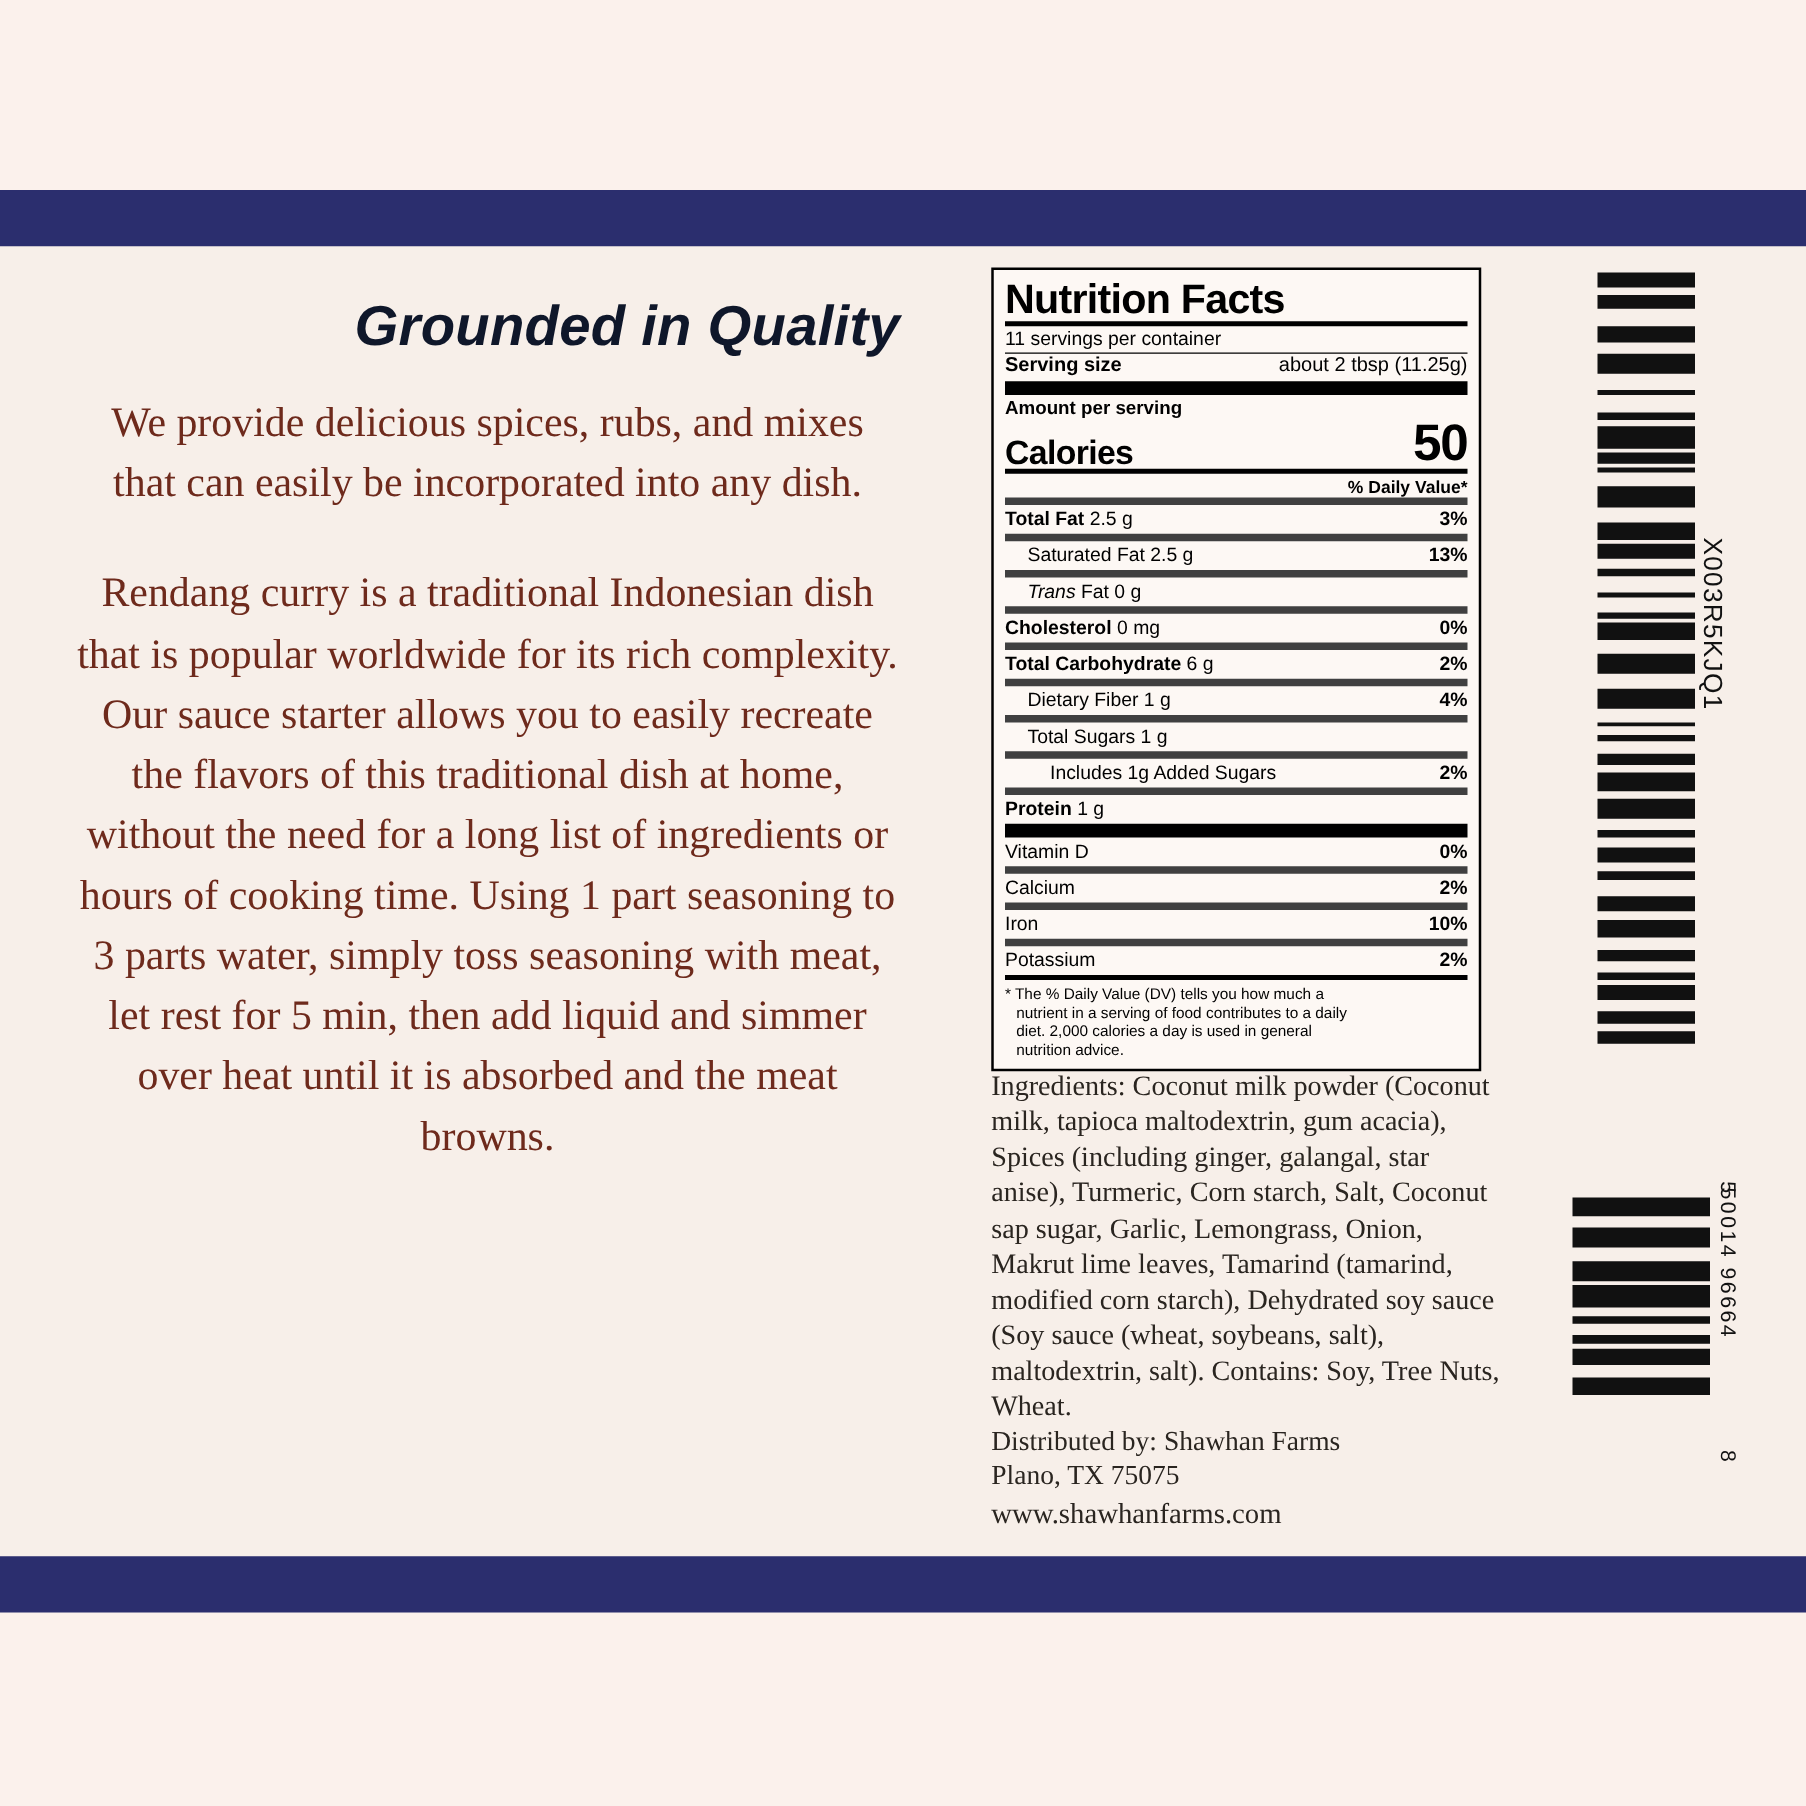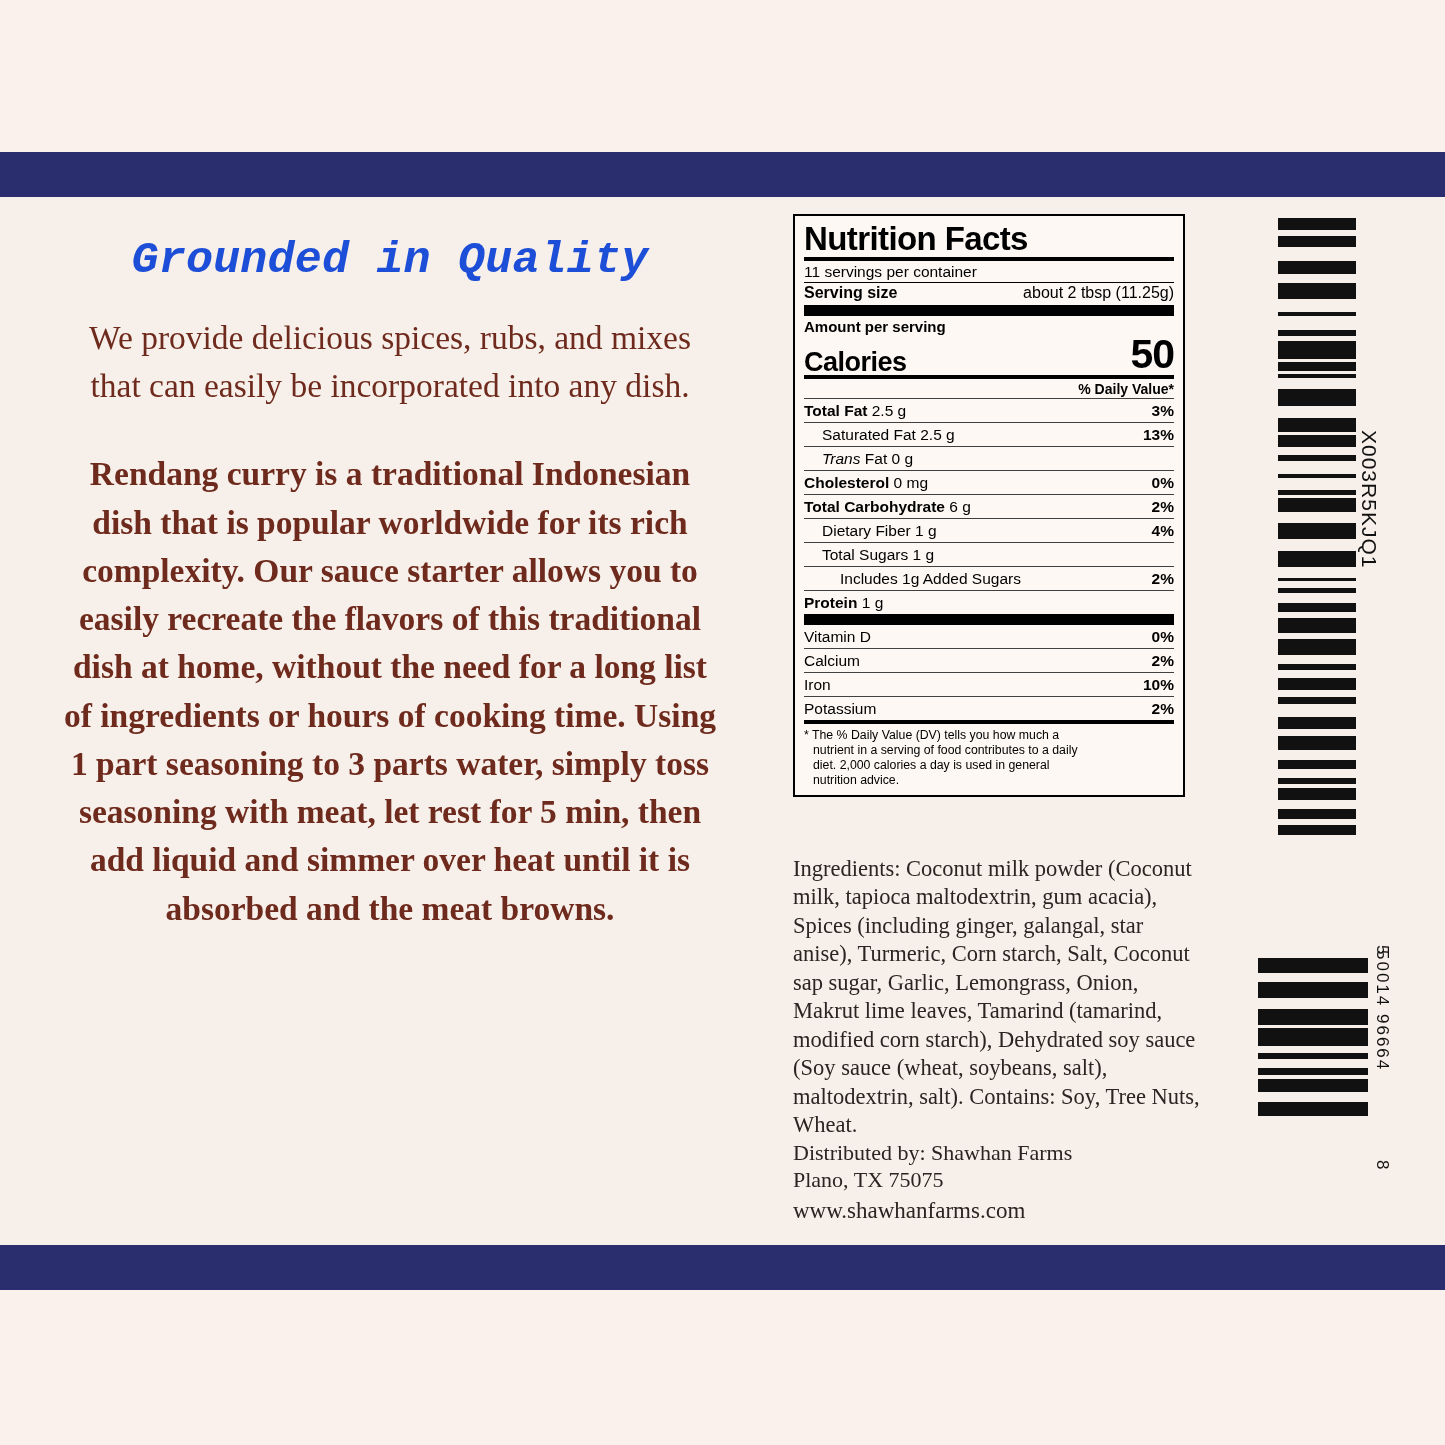--- a/index.html
+++ b/index.html
@@ -30,34 +30,35 @@
 
   
   .left-col {
     position: absolute;
     left: 60px; top: 235px;
     width: 660px;
     text-align: center;
     color: #6b2418;
   }
   .headline {
-    font-family: Liberation Mono, monospace;
+    font-family: Liberation Sans, sans-serif;
     font-style: italic;
     font-size: 45px;
-    color: #1d4ed8;
+    color: #0f172a;
     margin: 0 0 28px 0;
     letter-spacing: 0.2px;
+    text-align: right;
   }
   .para {
     font-size: 33.5px;
     line-height: 1.44;
     margin: 0;
     color: #6e2a1c;
   }
-  .para + .para { margin-top: 40px; font-weight: bold; }
+  .para + .para { margin-top: 40px; }
 
   
   .nf {
     position: absolute;
     left: 793px; top: 214px;
     width: 392px;
     background: #fdf8f4;
     border: 2.5px solid #000;
     padding: 6px 9px 7px 9px;
     font-family: "Liberation Sans", sans-serif;
@@ -85,21 +86,21 @@
   .cal-row {
     display: flex; align-items: flex-end; justify-content: space-between;
     line-height: 0.97;
   }
   .cal-label { font-size: 27px; font-weight: bold; letter-spacing: -0.5px; }
   .cal-val { font-size: 41px; font-weight: bold; letter-spacing: -1px; }
   .dv-head { font-size: 14px; font-weight: bold; text-align: right; padding: 2px 0 1px; }
   .nf-row {
     display: flex; justify-content: space-between;
     font-size: 15.5px; padding: 2.5px 0 2.5px;
-    border-top: 1px solid #404040;
+    border-top: 6px solid #404040;
   }
   .nf-row .n { white-space: nowrap; overflow: hidden; }
   .nf-row .v { font-weight: bold; padding-left: 6px; }
   .b { font-weight: bold; }
   .i { font-style: italic; }
   .ind1 { padding-left: 18px; }
   .ind2 { padding-left: 36px; text-align: right; }
   .nf-footnote {
     font-size: 12.3px; line-height: 1.22;
     padding: 4px 0 0 0;

